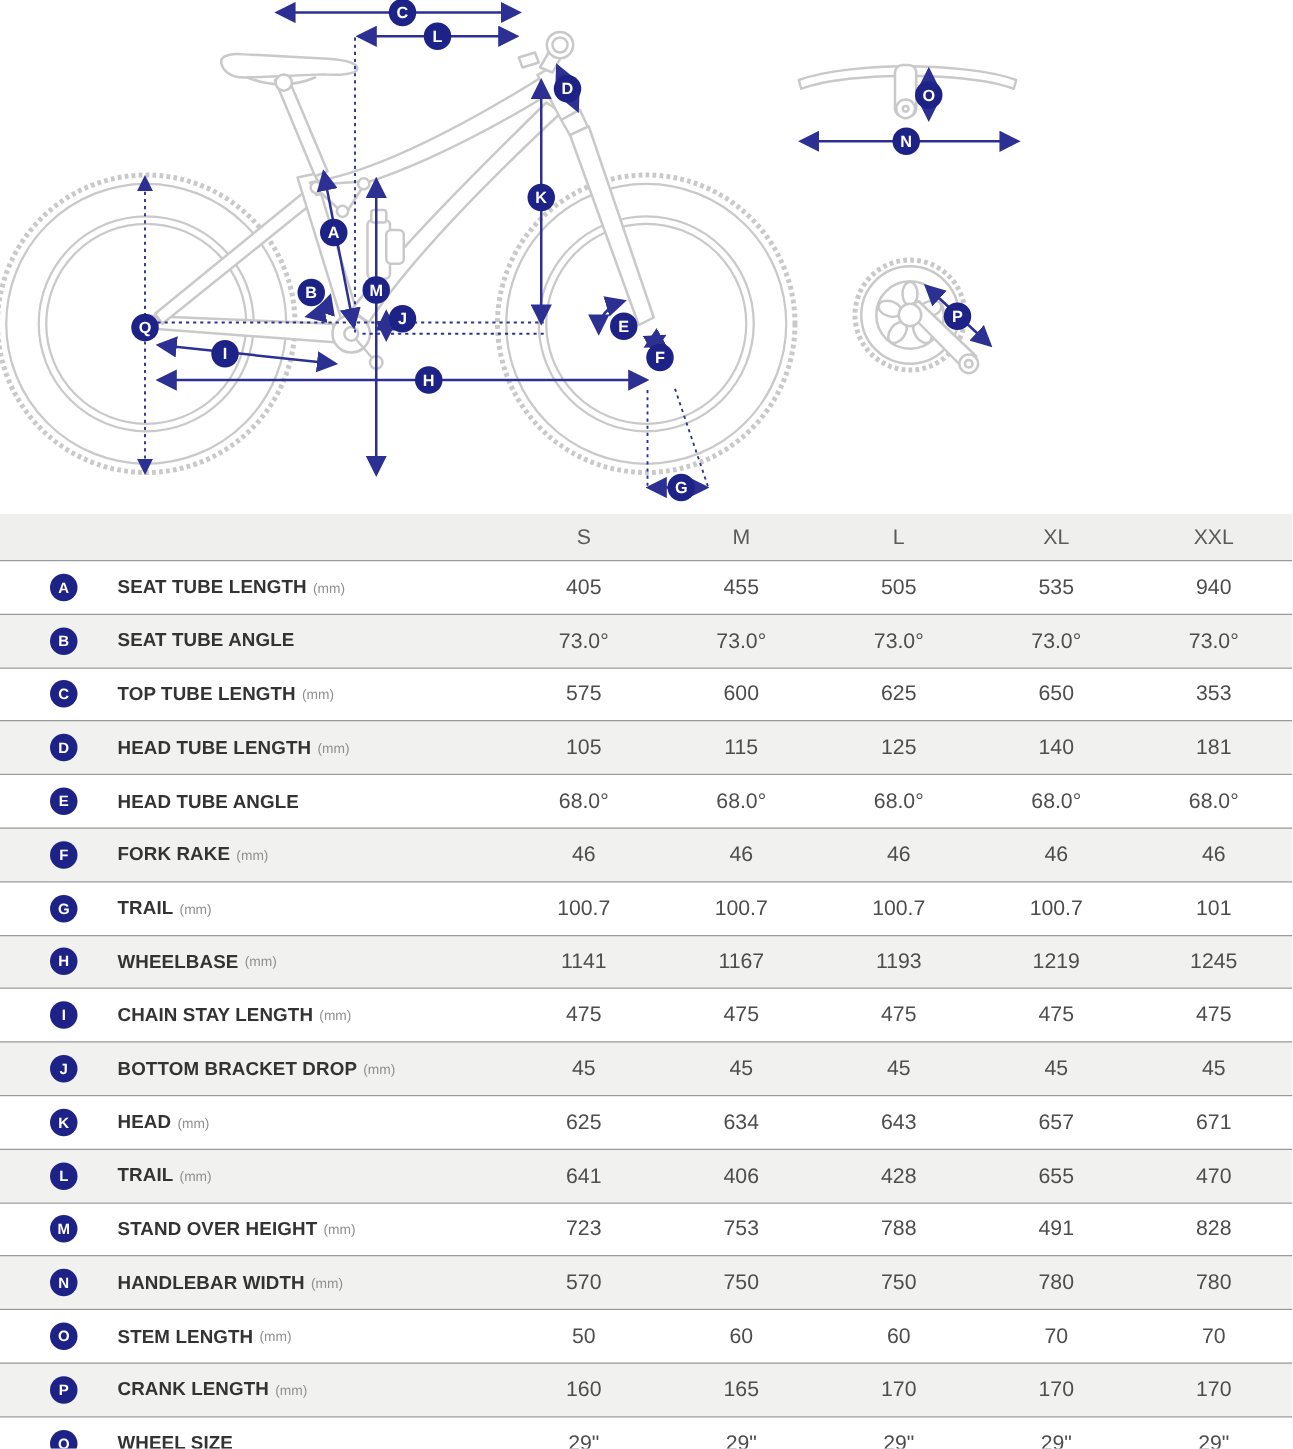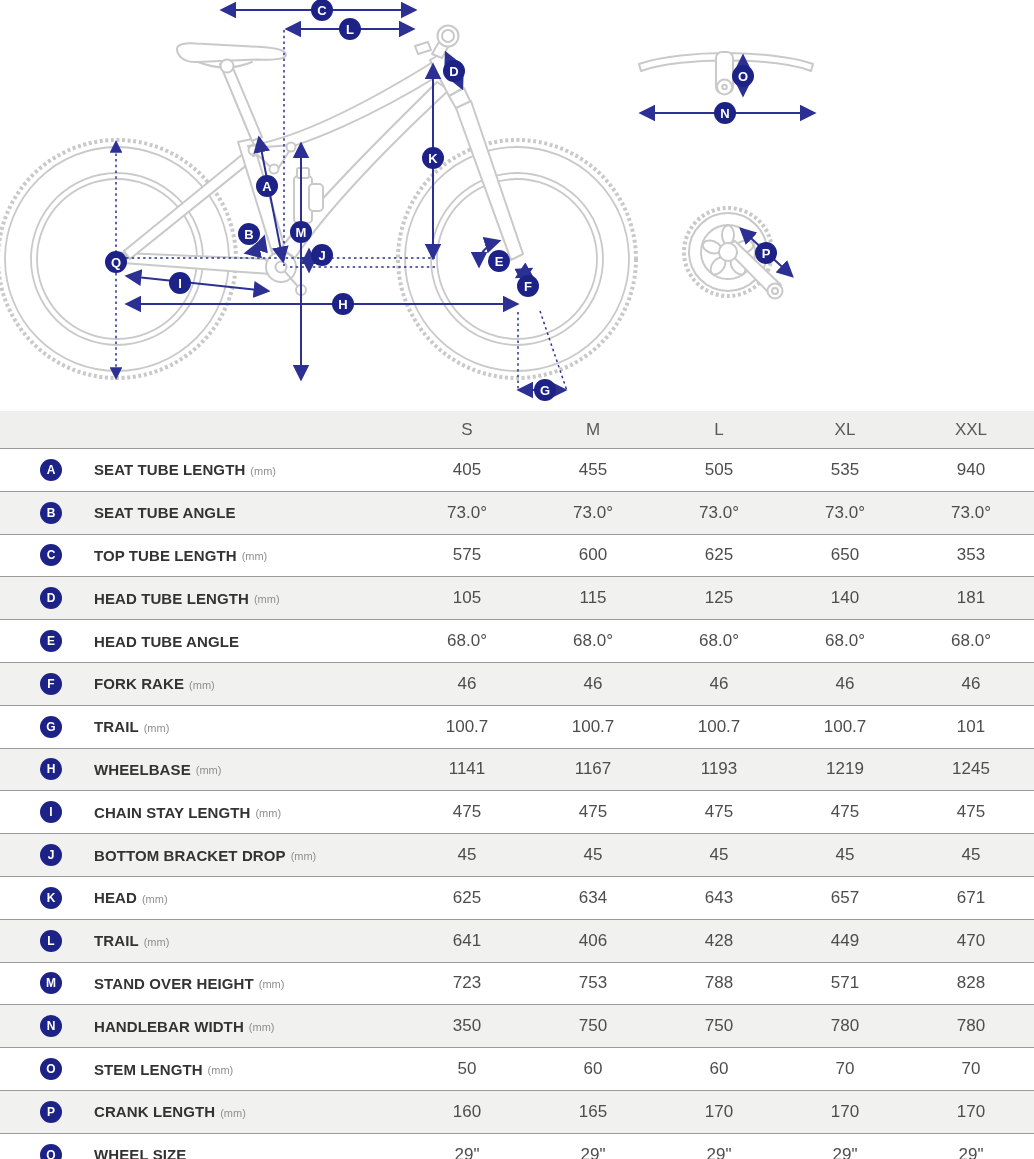--- a/index.html
+++ b/index.html
@@ -396,42 +396,42 @@
         </div>
         <div class="g-row alt">
           <div class="g-cell g-label">
             <span class="badge">L</span>
             <span class="lbl">TRAIL</span>
             <span class="unit">(mm)</span>
           </div>
           <div class="g-cell g-val">641</div>
           <div class="g-cell g-val">406</div>
           <div class="g-cell g-val">428</div>
-          <div class="g-cell g-val">449</div>
+          <div class="g-cell g-val">655</div>
           <div class="g-cell g-val">470</div>
         </div>
         <div class="g-row">
           <div class="g-cell g-label">
             <span class="badge">M</span>
             <span class="lbl">STAND OVER HEIGHT</span>
             <span class="unit">(mm)</span>
           </div>
           <div class="g-cell g-val">723</div>
           <div class="g-cell g-val">753</div>
           <div class="g-cell g-val">788</div>
-          <div class="g-cell g-val">571</div>
+          <div class="g-cell g-val">491</div>
           <div class="g-cell g-val">828</div>
         </div>
         <div class="g-row alt">
           <div class="g-cell g-label">
             <span class="badge">N</span>
             <span class="lbl">HANDLEBAR WIDTH</span>
             <span class="unit">(mm)</span>
           </div>
-          <div class="g-cell g-val">350</div>
+          <div class="g-cell g-val">570</div>
           <div class="g-cell g-val">750</div>
           <div class="g-cell g-val">750</div>
           <div class="g-cell g-val">780</div>
           <div class="g-cell g-val">780</div>
         </div>
         <div class="g-row">
           <div class="g-cell g-label">
             <span class="badge">O</span>
             <span class="lbl">STEM LENGTH</span>
             <span class="unit">(mm)</span>

